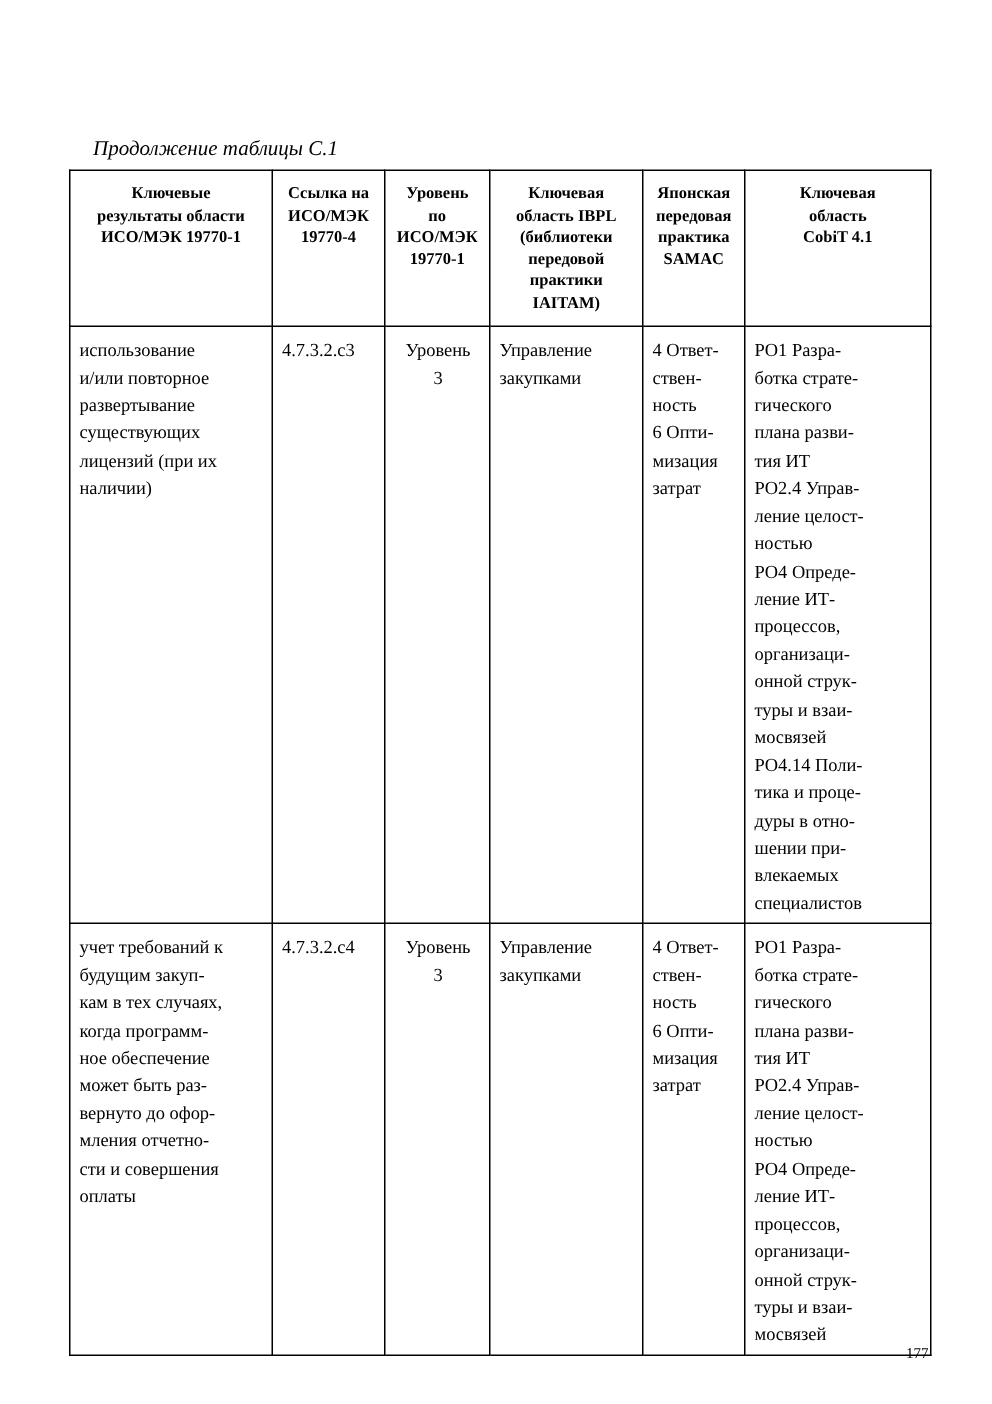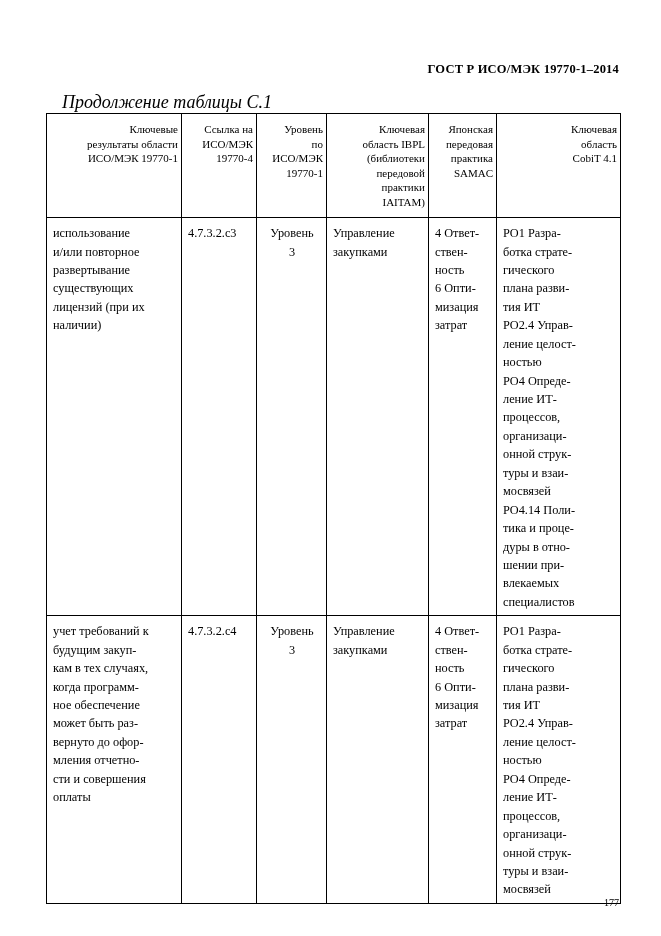--- a/index.html
+++ b/index.html
@@ -21,41 +21,42 @@
     top: 62px;
     right: 42px;
     font-size: 12.5px;
     font-weight: bold;
     letter-spacing: 0.2px;
   }
   .caption {
     position: absolute;
     top: 92px;
     left: 62px;
-    font-size: 18px;
+    font-size: 14px;
     font-style: italic;
   }
   table.tbl {
     position: absolute;
     top: 113px;
     left: 46px;
     width: 574px;
     border-collapse: collapse;
     table-layout: fixed;
   }
   table.tbl td {
     border: 1px solid #000000;
     vertical-align: top;
     padding: 0;
   }
   .hdr-cell {
-    text-align: right;
+    text-align: center;
     font-size: 11px;
     line-height: 1.32;
     padding: 8px 3px 8px 3px !important;
+    font-weight: bold;
   }
   .body-cell {
     font-size: 12.3px;
     line-height: 1.5;
     padding: 6px 5px 4px 6px !important;
   }
   .body-cell.center {
     text-align: center;
   }
   .body-cell.left {
@@ -80,21 +81,20 @@
     bottom: 28px;
     right: 42px;
     font-size: 10px;
   }
 </style>
 </head>
 <body>
 
 <div class="page">
 
-  <div class="header">ГОСТ Р ИСО/МЭК 19770-1–2014</div>
 
   <div class="caption">Продолжение таблицы С.1</div>
 
   <table class="tbl">
     <colgroup>
       <col class="c1">
         <col class="c2">
         <col class="c3">
         <col class="c4">
         <col class="c5">

